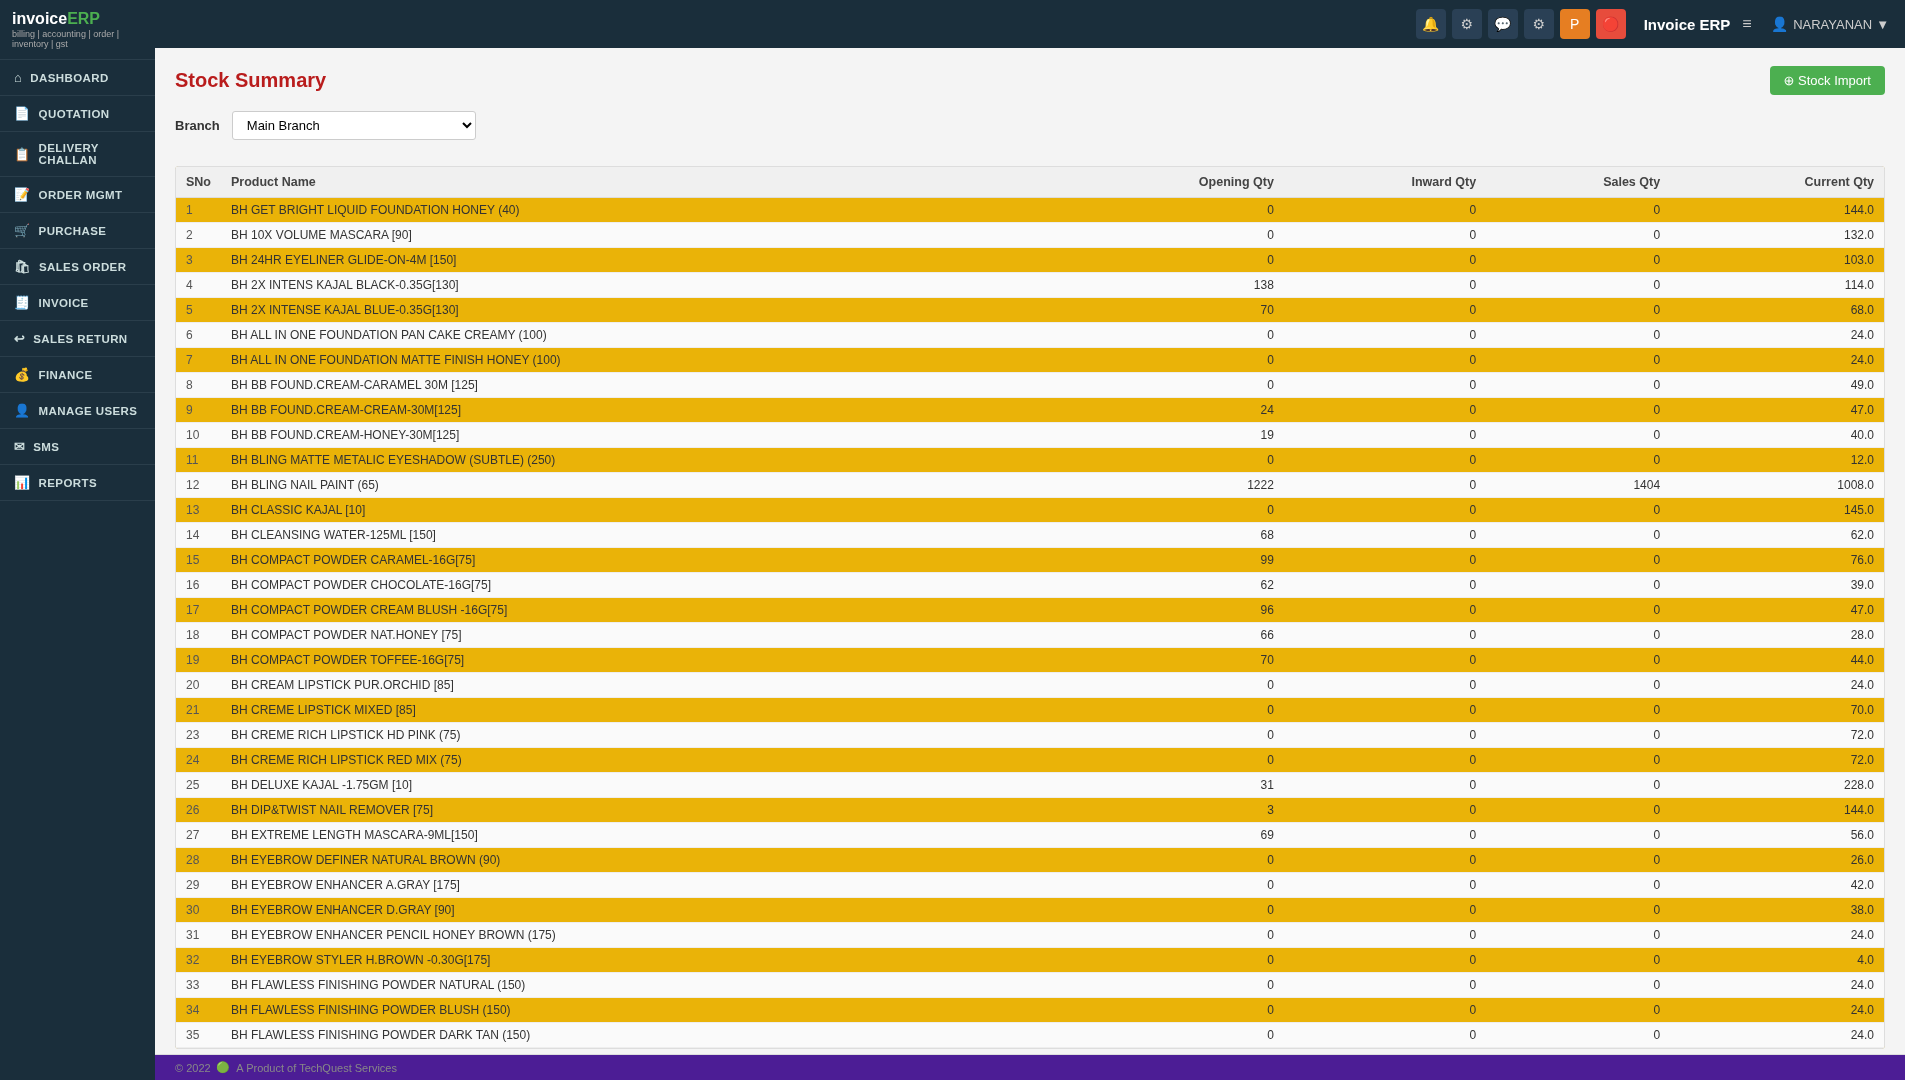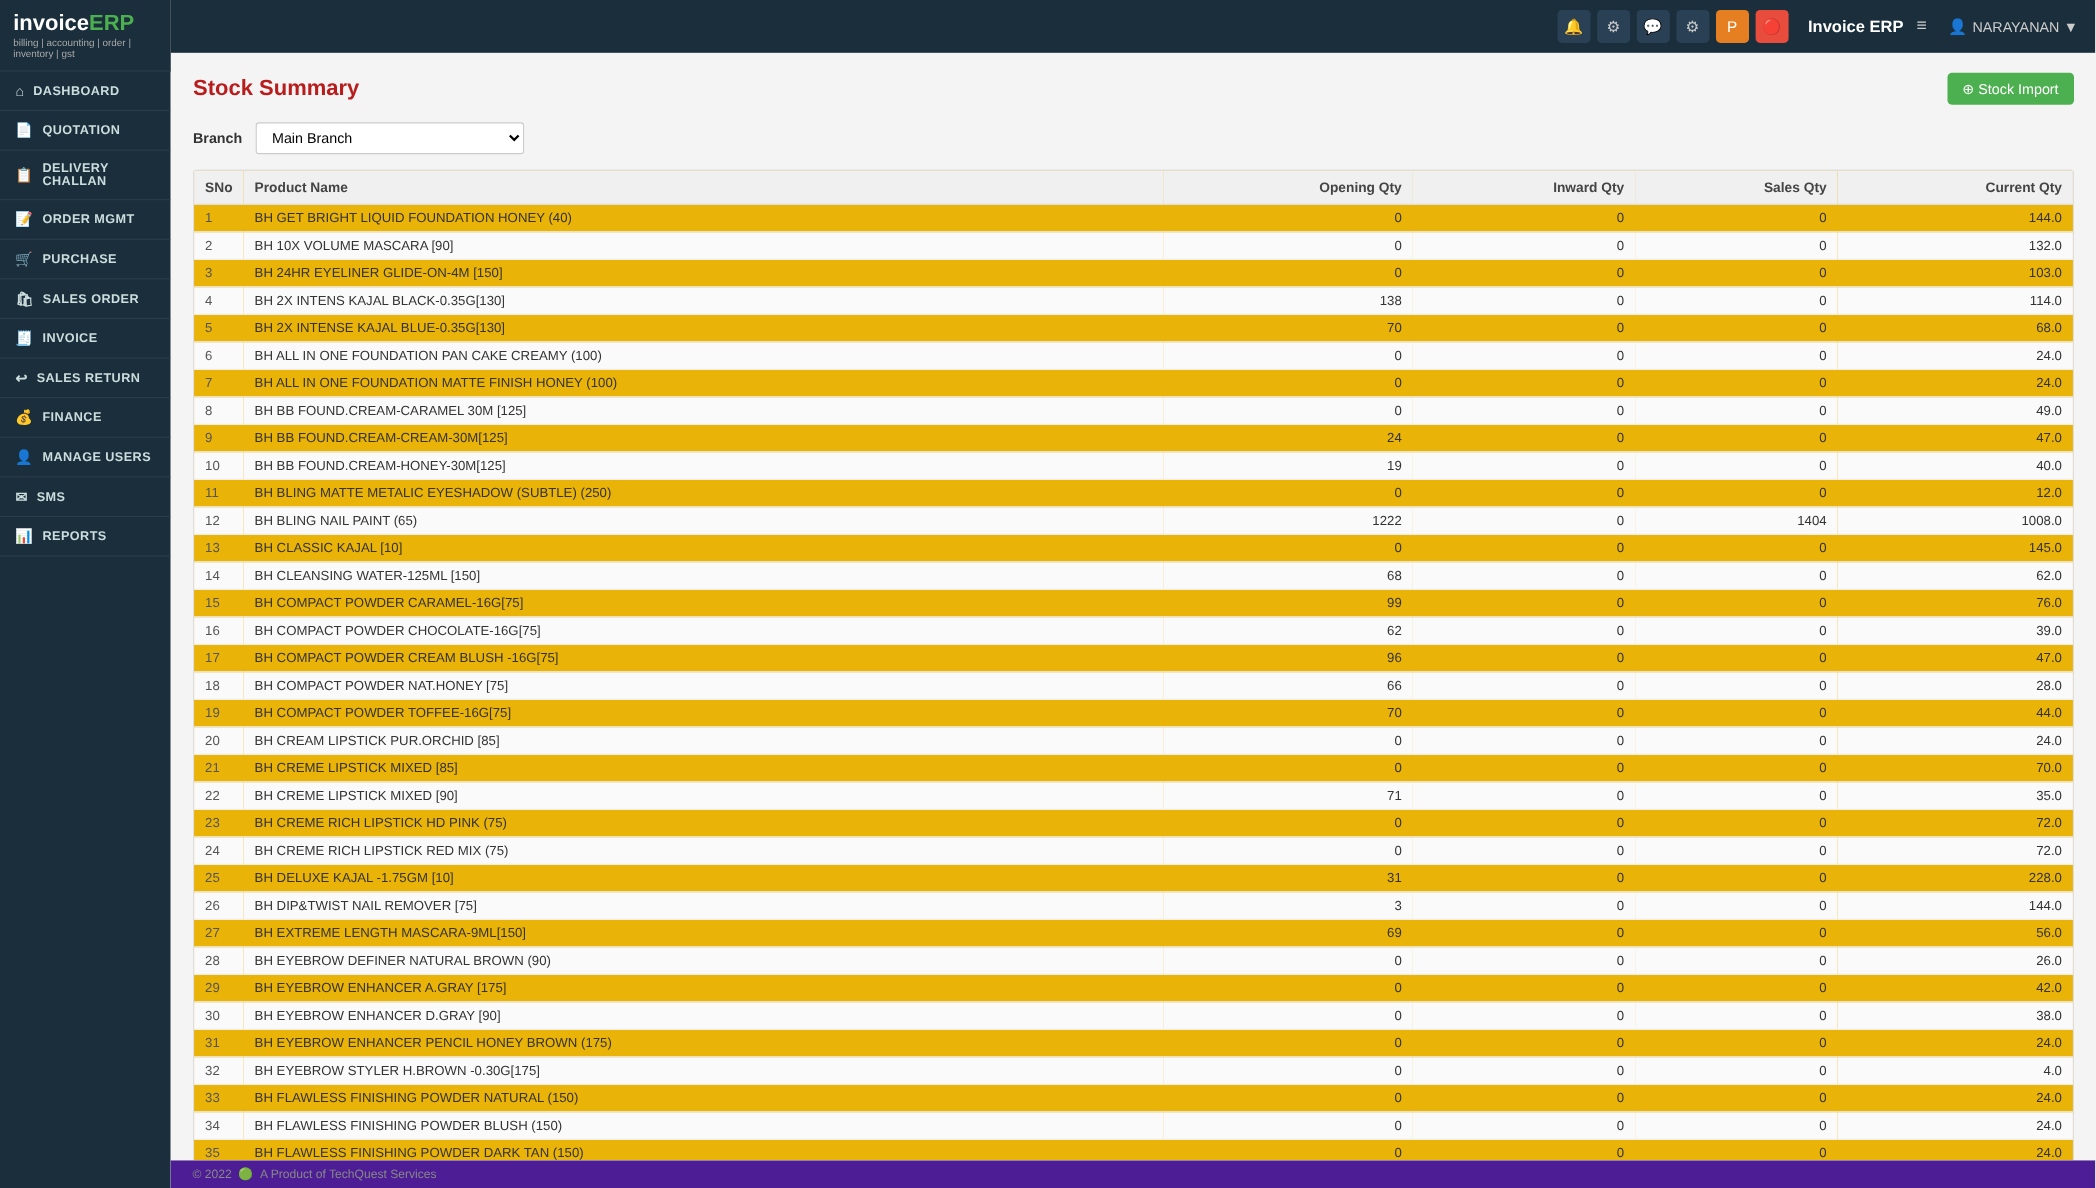--- a/index.html
+++ b/index.html
@@ -14,21 +14,21 @@
       display: flex;
       flex-direction: column;
       height: 100vh;
     }
     .sidebar-logo {
       padding: 10px 12px;
       background: #1a2e3b;
       border-bottom: 1px solid #2a3e4b;
     }
     .sidebar-logo .logo-text {
-      font-size: 20px;
+      font-size: 16px;
       font-weight: bold;
     }
     .logo-invoice { color: #fff; }
     .logo-erp { color: #4caf50; }
     .logo-sub { color: #aaa; font-size: 9px; display: block; margin-top: 1px; }
     .sidebar-nav { flex: 1; overflow-y: auto; }
     .sidebar-nav ul { list-style: none; padding: 0; margin: 0; }
     .sidebar-nav li {
       border-bottom: 1px solid #2a3e4b;
     }
@@ -89,21 +89,21 @@
       padding: 7px 14px;
       border-radius: 4px;
       font-size: 13px;
       cursor: pointer;
       display: flex;
       align-items: center;
       gap: 6px;
     }
 
     
-    .filter-row { display: flex; align-items: center; gap: 12px; margin-bottom: 14px; }
+    .filter-row { display: flex; align-items: center; gap: 12px; margin-bottom: 26px; }
     .filter-label { font-size: 13px; color: #333; font-weight: 600; }
     .branch-select {
       width: 244px;
       padding: 5px 10px;
       border: 1px solid #ccc;
       border-radius: 3px;
       font-size: 13px;
       background: #fff;
       cursor: pointer;
     }
@@ -430,28 +430,20 @@
             </tr>
             <tr>
               <td class="sno">21</td>
               <td>BH CREME LIPSTICK MIXED [85]</td>
               <td class="text-right">0</td>
               <td class="text-right">0</td>
               <td class="text-right">0</td>
               <td class="text-right">70.0</td>
             </tr>
             <tr>
-              <td class="sno">22</td>
-              <td>BH CREME LIPSTICK MIXED [90]</td>
-              <td class="text-right">71</td>
-              <td class="text-right">0</td>
-              <td class="text-right">0</td>
-              <td class="text-right">35.0</td>
-            </tr>
-            <tr>
               <td class="sno">23</td>
               <td>BH CREME RICH LIPSTICK HD PINK (75)</td>
               <td class="text-right">0</td>
               <td class="text-right">0</td>
               <td class="text-right">0</td>
               <td class="text-right">72.0</td>
             </tr>
             <tr>
               <td class="sno">24</td>
               <td>BH CREME RICH LIPSTICK RED MIX (75)</td>

